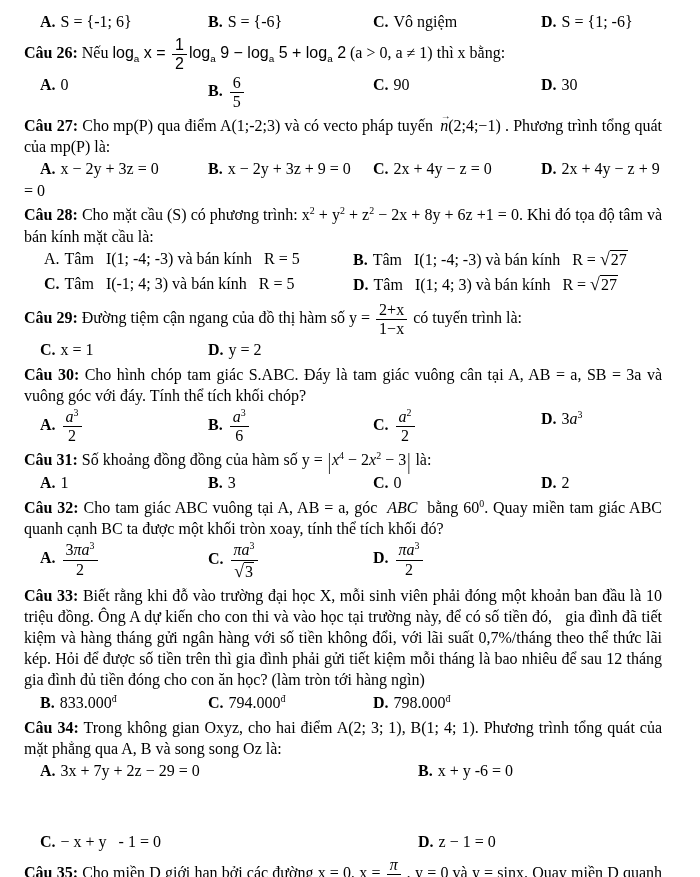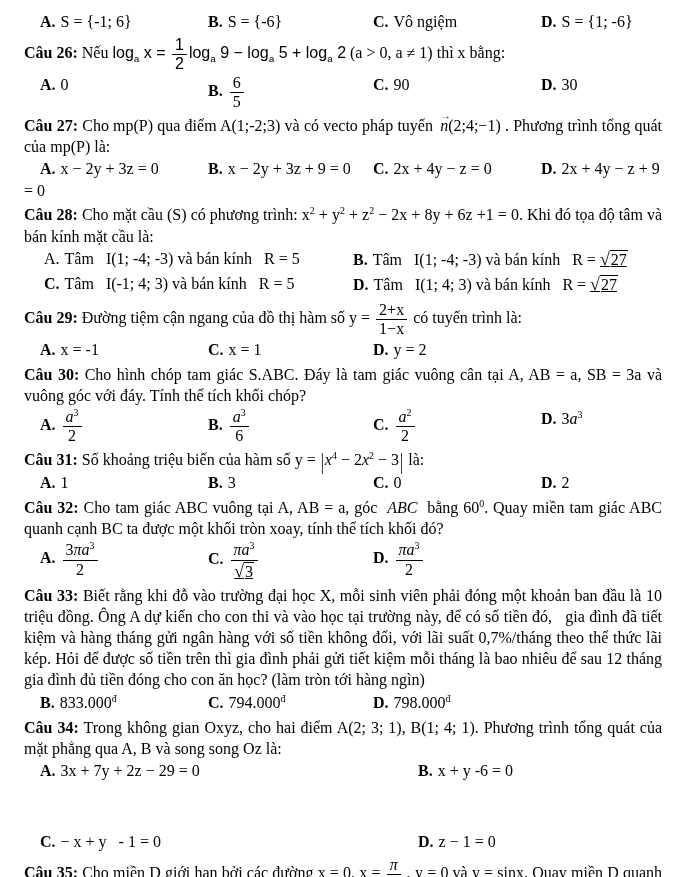--- a/index.html
+++ b/index.html
@@ -14,21 +14,21 @@
   .stem{text-align:justify;}
   .seg-b{font-weight:bold;}
   .seg-i{font-style:italic;}
   .seg-s{font-family:"Liberation Sans", sans-serif;}
   sub.seg-ssub{font-family:"Liberation Sans", sans-serif;font-size:0.62em;}
   sup.seg-sup{font-size:0.62em;}
   .frac{display:inline-block;text-align:center;vertical-align:middle;line-height:1.12;padding:0 2px;}
   .frac .num{display:block;border-bottom:1px solid #000;padding:0 3px;}
   .frac .den{display:block;padding:0 3px;}
   .frac.sans{font-family:"Liberation Sans", sans-serif;}
-  .sqrt{white-space:nowrap;text-decoration:underline;}
+  .sqrt{white-space:nowrap;}
   .sqrt-sym{font-size:1.12em;}
   .sqrt-val{border-top:1.2px solid #000;padding:0 1px;}
   .vec{position:relative;display:inline-block;font-style:italic;margin-left:3px;}
   .vec-arrow{position:absolute;top:-0.62em;left:0.05em;font-size:0.62em;font-style:normal;letter-spacing:-1px;}
   .abs-bar{display:inline-block;transform:scaleY(1.5);padding:0 1px;}
   .options{display:grid;padding-left:16px;}
   .options.row4{grid-template-columns:168px 165px 168px 1fr;}
   .options.list{grid-template-columns:1fr 1fr;padding-left:20px;}
   .options.grid2{grid-template-columns:330px 1fr;gap:48px;}
   .option{padding:1px 0;}
@@ -73,36 +73,35 @@
         <div class="options list">
           <div class="option"><span class="letter regular">A.</span><span class="opt-content"><span class="seg-t">Tâm &nbsp;&nbsp;I(1; -4; -3) và bán kính &nbsp;&nbsp;R = 5</span></span></div>
           <div class="option"><span class="letter">B.</span><span class="opt-content"><span class="seg-t">Tâm &nbsp;&nbsp;I(1; -4; -3) và bán kính &nbsp;&nbsp;R = </span><span class="sqrt"><span class="sqrt-sym">√</span><span class="sqrt-val">27</span></span></span></div>
           <div class="option"><span class="letter">C.</span><span class="opt-content"><span class="seg-t">Tâm &nbsp;&nbsp;I(-1; 4; 3) và bán kính &nbsp;&nbsp;R = 5</span></span></div>
           <div class="option"><span class="letter">D.</span><span class="opt-content"><span class="seg-t">Tâm &nbsp;&nbsp;I(1; 4; 3) và bán kính &nbsp;&nbsp;R = </span><span class="sqrt"><span class="sqrt-sym">√</span><span class="sqrt-val">27</span></span></span></div>
         </div>
       </div>
       <div class="question">
         <div class="stem"><span class="seg-b">Câu 29:</span><span class="seg-t"> Đường tiệm cận ngang của đồ thị hàm số y = </span><span class="frac"><span class="num"><span class="seg-t">2+x</span></span><span class="den"><span class="seg-t">1−x</span></span></span><span class="seg-t">  có tuyến trình là:</span></div>
         <div class="options row4">
-          <div class="option"><span class="letter">A.</span><span class="opt-content"><span class="seg-t">x = -1</span></span></div>
           <div class="option"><span class="letter">C.</span><span class="opt-content"><span class="seg-t">x = 1</span></span></div>
           <div class="option"><span class="letter">D.</span><span class="opt-content"><span class="seg-t">y = 2</span></span></div>
         </div>
       </div>
       <div class="question">
         <div class="stem"><span class="seg-b">Câu 30:</span><span class="seg-t"> Cho hình chóp tam giác S.ABC. Đáy là tam giác vuông cân tại A, AB = a, SB = 3a và vuông góc với đáy. Tính thể tích khối chóp?</span></div>
         <div class="options row4">
           <div class="option"><span class="letter">A.</span><span class="opt-content"><span class="frac"><span class="num"><span class="seg-i">a</span><sup class="seg-sup">3</sup></span><span class="den"><span class="seg-t">2</span></span></span></span></div>
           <div class="option"><span class="letter">B.</span><span class="opt-content"><span class="frac"><span class="num"><span class="seg-i">a</span><sup class="seg-sup">3</sup></span><span class="den"><span class="seg-t">6</span></span></span></span></div>
           <div class="option"><span class="letter">C.</span><span class="opt-content"><span class="frac"><span class="num"><span class="seg-i">a</span><sup class="seg-sup">2</sup></span><span class="den"><span class="seg-t">2</span></span></span></span></div>
           <div class="option"><span class="letter">D.</span><span class="opt-content"><span class="seg-t">3</span><span class="seg-i">a</span><sup class="seg-sup">3</sup></span></div>
         </div>
       </div>
       <div class="question">
-        <div class="stem"><span class="seg-b">Câu 31:</span><span class="seg-t"> Số khoảng triệu biến của hàm số y = </span><span class="abs-bar">|</span><span class="seg-i">x</span><sup class="seg-sup">4</sup><span class="seg-t"> − 2</span><span class="seg-i">x</span><sup class="seg-sup">2</sup><span class="seg-t"> − 3</span><span class="abs-bar">|</span><span class="seg-t">  là:</span></div>
+        <div class="stem"><span class="seg-b">Câu 31:</span><span class="seg-t"> Số khoảng đồng đồng của hàm số y = </span><span class="abs-bar">|</span><span class="seg-i">x</span><sup class="seg-sup">4</sup><span class="seg-t"> − 2</span><span class="seg-i">x</span><sup class="seg-sup">2</sup><span class="seg-t"> − 3</span><span class="abs-bar">|</span><span class="seg-t">  là:</span></div>
         <div class="options row4">
           <div class="option"><span class="letter">A.</span><span class="opt-content"><span class="seg-t">1</span></span></div>
           <div class="option"><span class="letter">B.</span><span class="opt-content"><span class="seg-t">3</span></span></div>
           <div class="option"><span class="letter">C.</span><span class="opt-content"><span class="seg-t">0</span></span></div>
           <div class="option"><span class="letter">D.</span><span class="opt-content"><span class="seg-t">2</span></span></div>
         </div>
       </div>
       <div class="question">
         <div class="stem"><span class="seg-b">Câu 32:</span><span class="seg-t"> Cho tam giác ABC vuông tại A, AB = a, góc &nbsp;</span><span class="seg-i">ABC</span><span class="seg-t">&nbsp; bằng 60</span><sup class="seg-sup">0</sup><span class="seg-t">. Quay miền tam giác ABC quanh cạnh BC ta được một khối tròn xoay, tính thể tích khối đó?</span></div>
         <div class="options row4">

